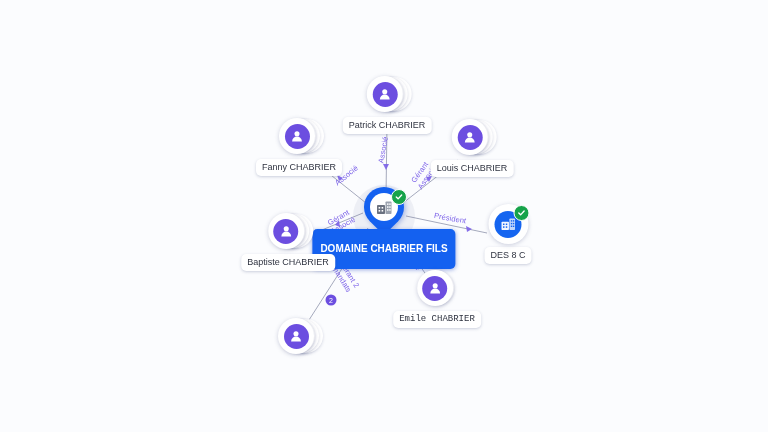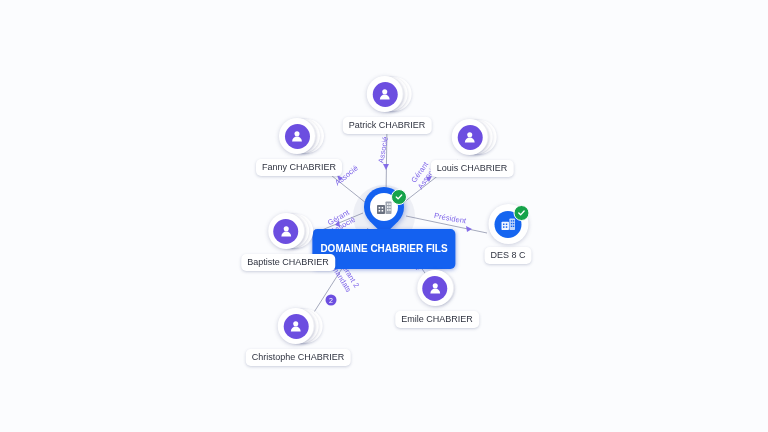--- a/index.html
+++ b/index.html
@@ -355,24 +355,23 @@
       <div class="stack-card c1"></div>
       <div class="avatar-front">
         <div class="avatar-disc">
           <svg width="14" height="14" viewBox="0 0 16 16" aria-hidden="true">
             <circle cx="8" cy="5.4" r="2.9" fill="#ffffff"></circle>
             <path d="M2.4 14.2a5.6 5.6 0 0 1 11.2 0z" fill="#ffffff"></path>
           </svg>
         </div>
       </div>
     </div>
-    <div class="node-label">Christophe CHABRIER</div>
-  </div>
-
-  <div class="node" style="left:437px; top:298px;">
+  </div>
+
+  <div class="node" style="left:437px; top:298px;font-family:Liberation Mono, monospace;">
     <div class="avatar-stack">
 
       <div class="stack-card c1"></div>
       <div class="avatar-front">
         <div class="avatar-disc">
           <svg width="14" height="14" viewBox="0 0 16 16" aria-hidden="true">
             <circle cx="8" cy="5.4" r="2.9" fill="#ffffff"></circle>
             <path d="M2.4 14.2a5.6 5.6 0 0 1 11.2 0z" fill="#ffffff"></path>
           </svg>
         </div>

